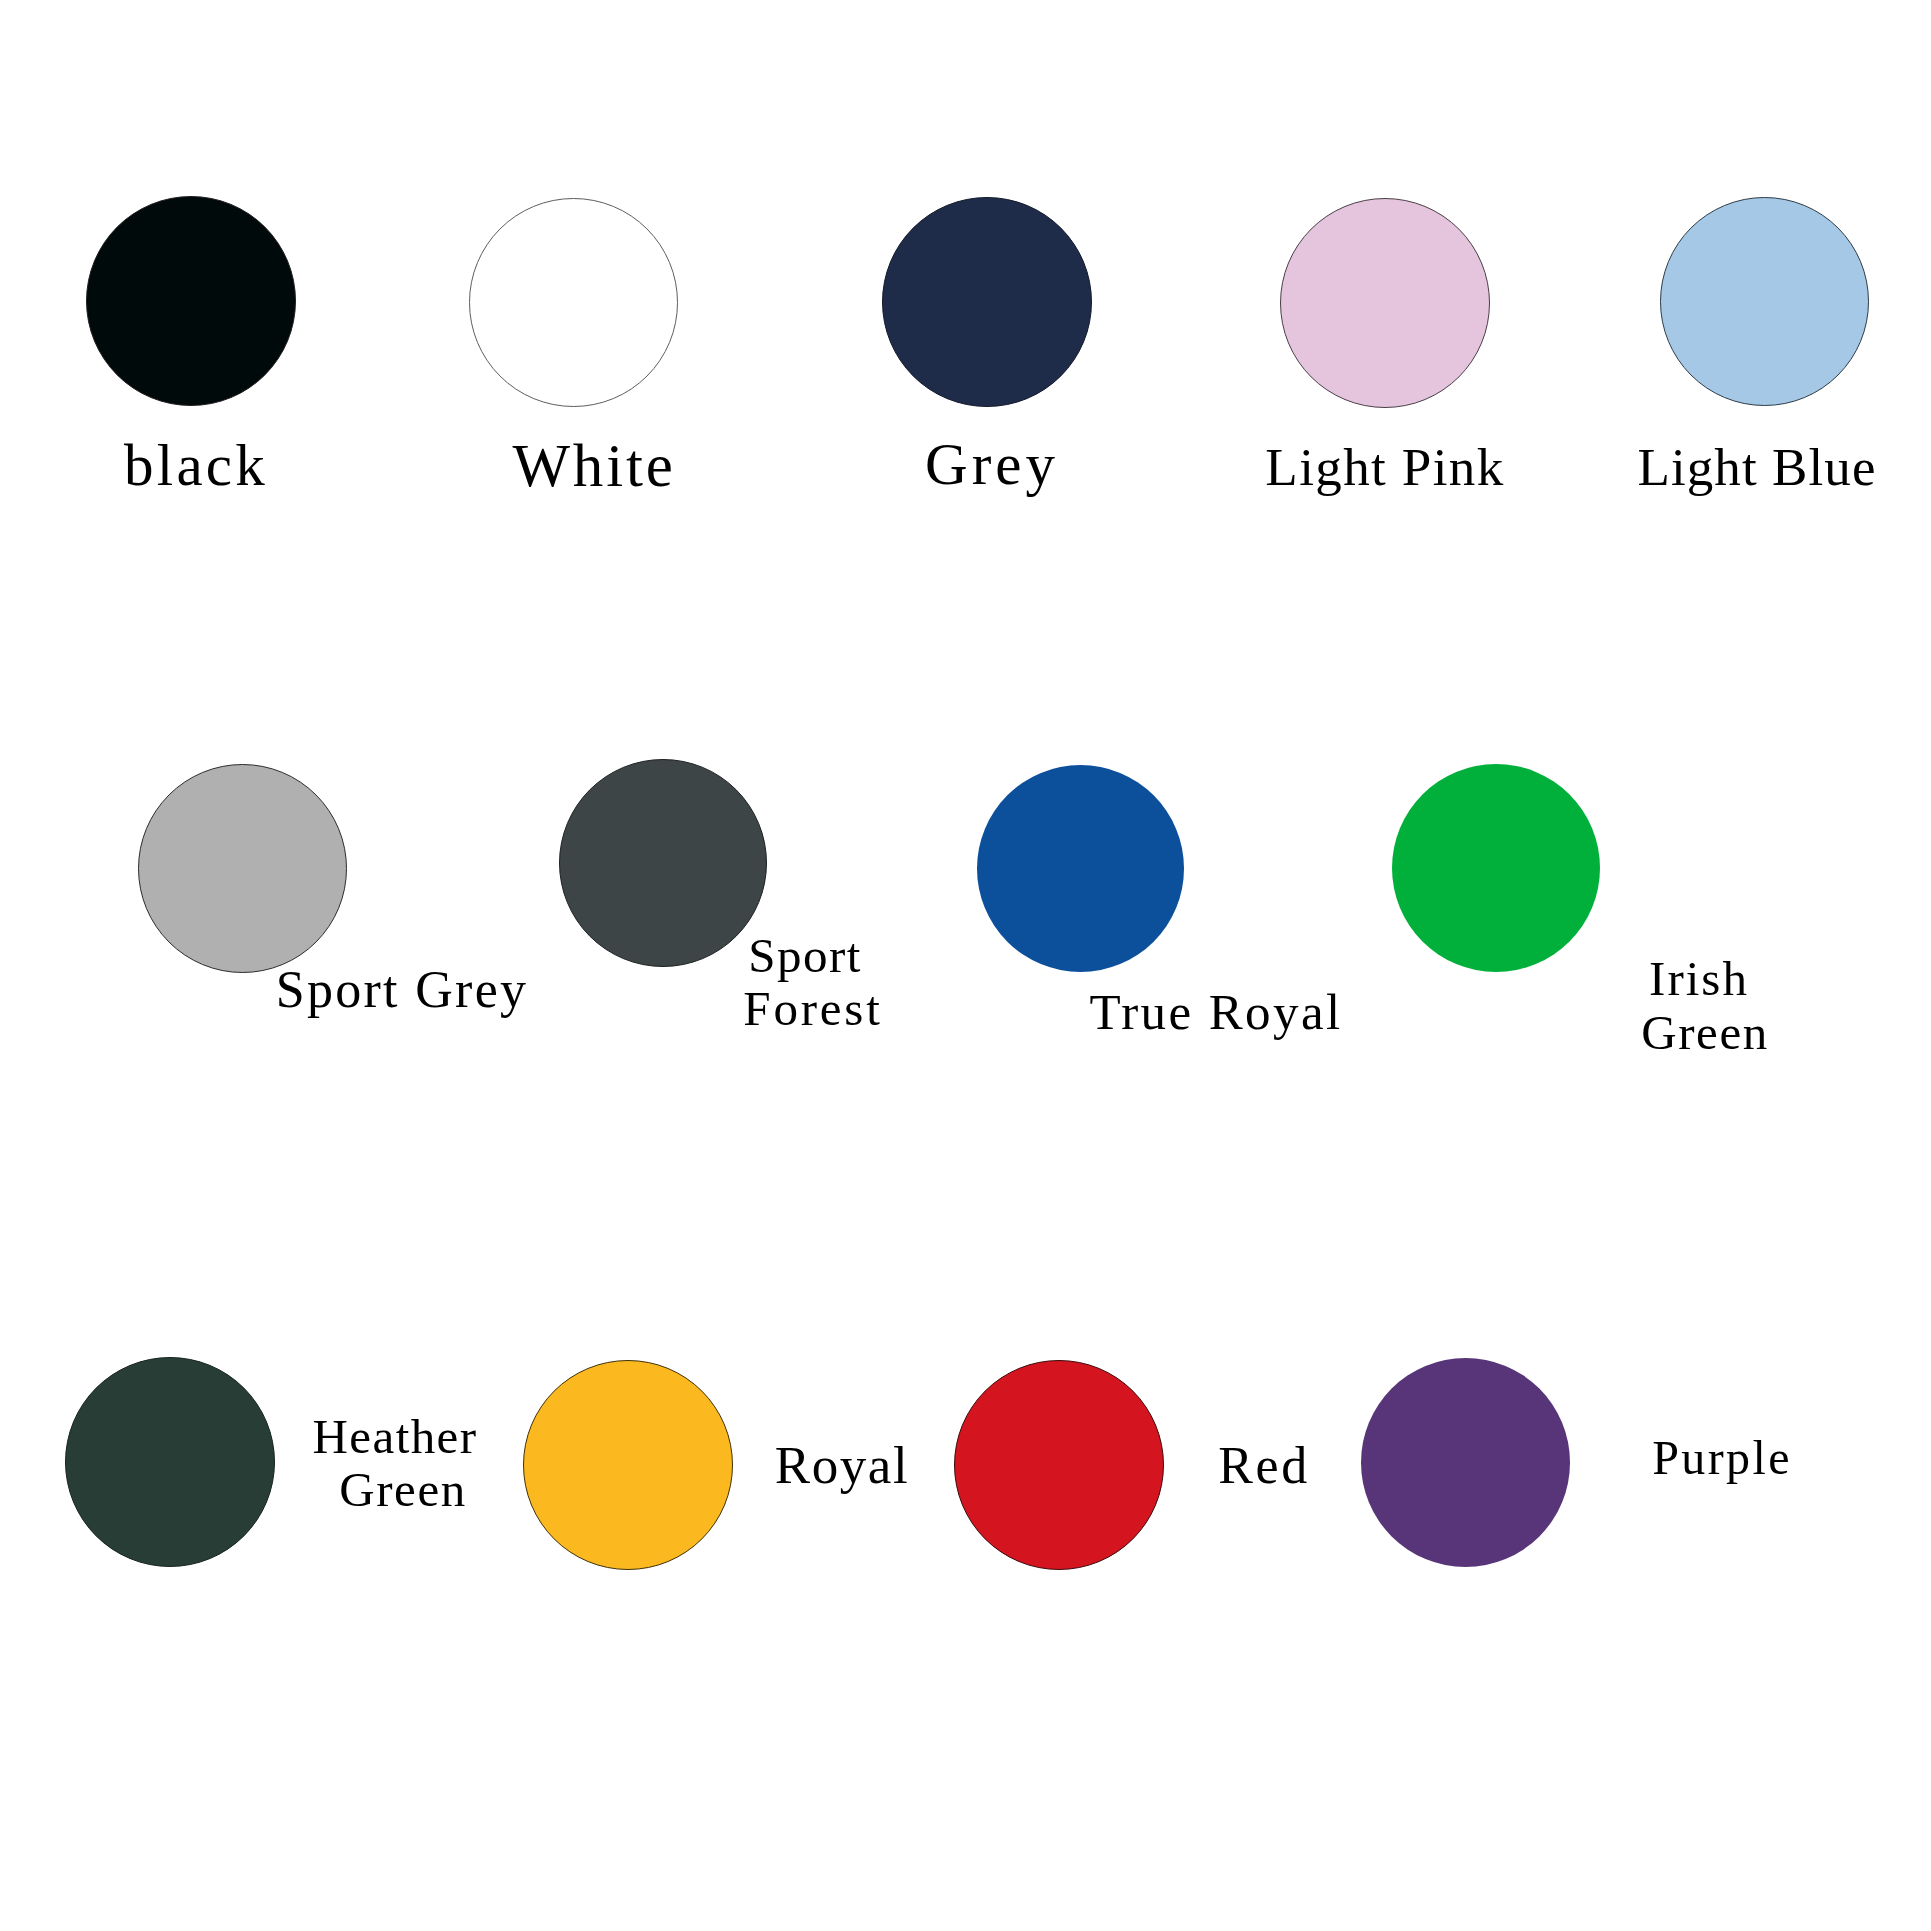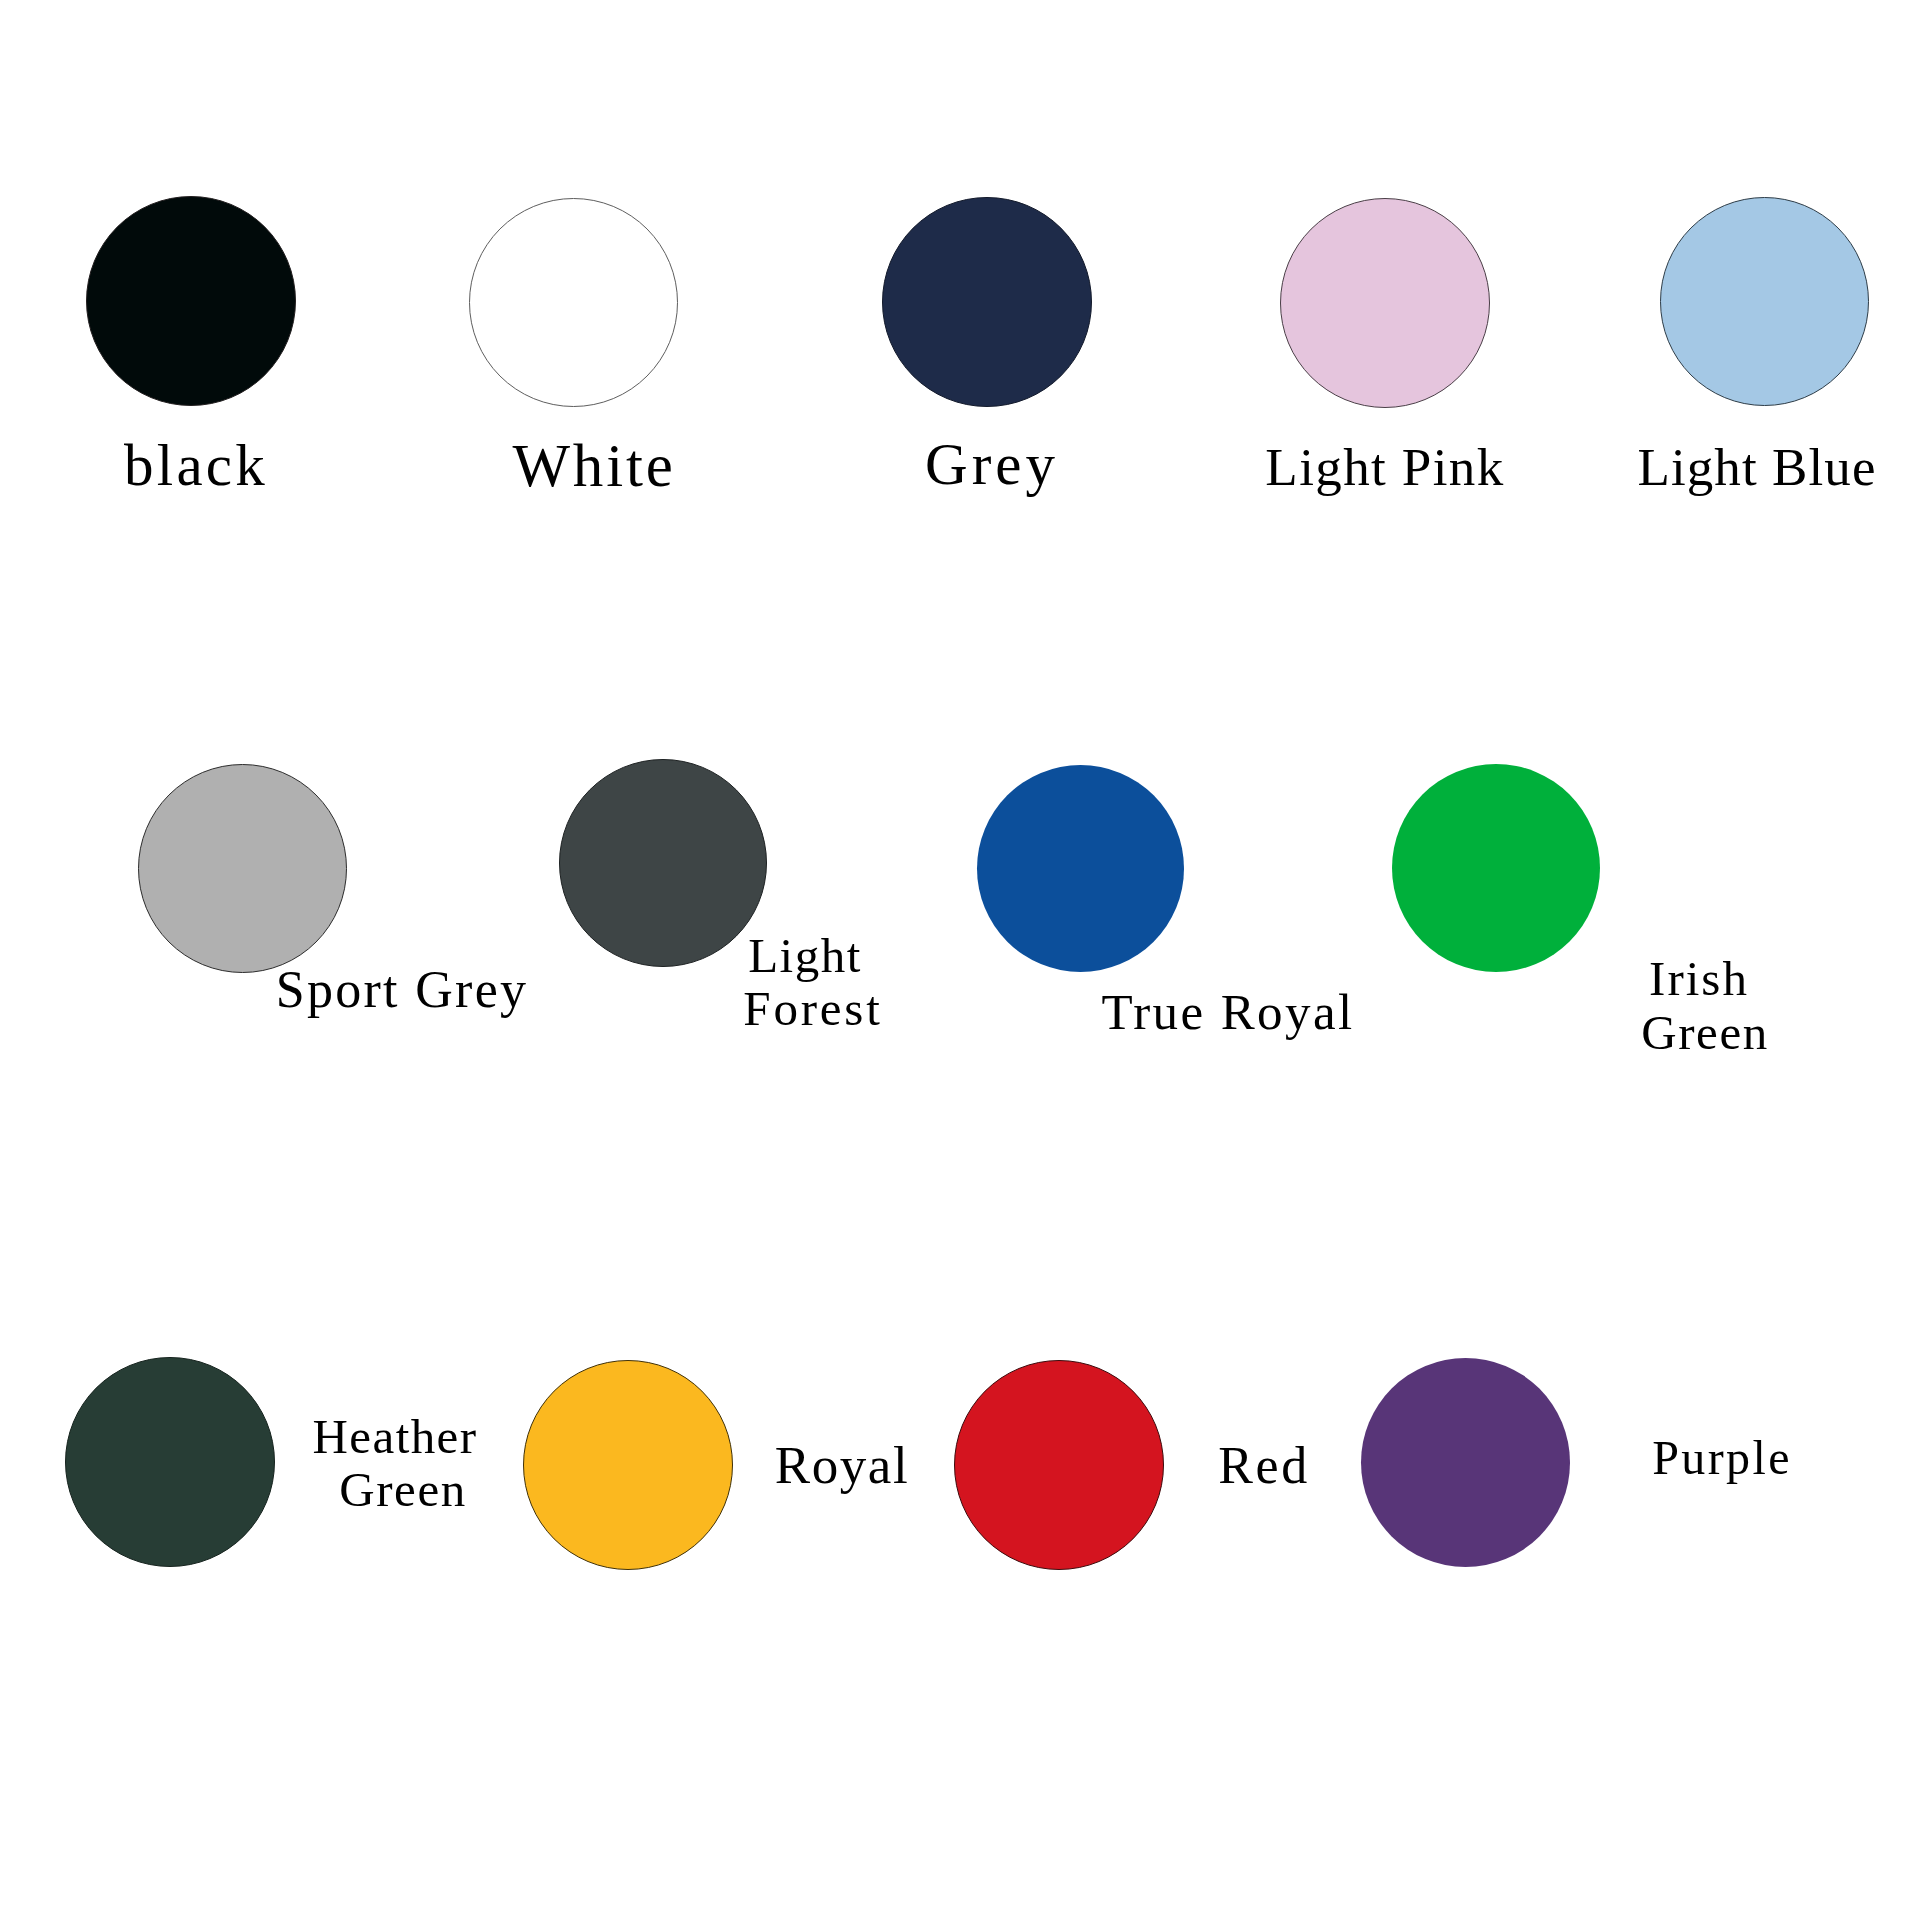--- a/index.html
+++ b/index.html
@@ -34,26 +34,26 @@
   <div class="swatch-group">
     <div class="swatch" style="left: 1660px; top: 197px; width: 209px; height: 209px; background: rgb(164, 200, 229); border: 1.4px solid rgb(45, 60, 71);"></div>
     <div class="lbl" style="font-size: 53px; letter-spacing: 1.1px; left: 1757px; top: 441px;">Light Blue</div>
   </div>
   <div class="swatch-group">
     <div class="swatch" style="left: 138px; top: 764px; width: 209px; height: 209px; background: rgb(176, 176, 176); border: 1.4px solid rgb(44, 44, 44);"></div>
     <div class="lbl" style="font-size: 52px; letter-spacing: 2.3px; left: 402px; top: 964px;">Sport Grey</div>
   </div>
   <div class="swatch-group">
     <div class="swatch" style="left: 559px; top: 759px; width: 208px; height: 208px; background: rgb(62, 69, 70); border: 1.4px solid rgb(29, 33, 34);"></div>
-    <div class="lbl" style="font-size: 49px; letter-spacing: 1.5px; left: 805px; top: 931px;">Light</div>
+    <div class="lbl" style="font-size: 49px; letter-spacing: 1.5px; left: 805px; top: 931px;">Sport</div>
     <div class="lbl" style="font-size: 49px; letter-spacing: 2.8px; left: 813px; top: 984px;">Forest</div>
   </div>
   <div class="swatch-group">
     <div class="swatch" style="left: 977px; top: 765px; width: 207px; height: 207px; background: rgb(12, 79, 155);"></div>
-    <div class="lbl" style="font-size: 51px; letter-spacing: 2.4px; left: 1216px; top: 987px; margin-left: 12px;">True Royal</div>
+    <div class="lbl" style="font-size: 51px; letter-spacing: 2.4px; left: 1216px; top: 987px;">True Royal</div>
   </div>
   <div class="swatch-group">
     <div class="swatch" style="left: 1392px; top: 764px; width: 208px; height: 208px; background: rgb(0, 176, 59);"></div>
     <div class="lbl" style="font-size: 49px; letter-spacing: 2px; left: 1699px; top: 954px;">Irish</div>
     <div class="lbl" style="font-size: 49px; letter-spacing: 1.6px; left: 1705px; top: 1008px;">Green</div>
   </div>
   <div class="swatch-group">
     <div class="swatch" style="left: 65px; top: 1357px; width: 210px; height: 210px; background: rgb(39, 61, 53); border: 1.4px solid rgb(22, 35, 30);"></div>
     <div class="lbl" style="font-size: 49px; letter-spacing: 1.4px; left: 395px; top: 1412px;">Heather</div>
     <div class="lbl" style="font-size: 49px; letter-spacing: 1.6px; left: 403px; top: 1465px;">Green</div>

